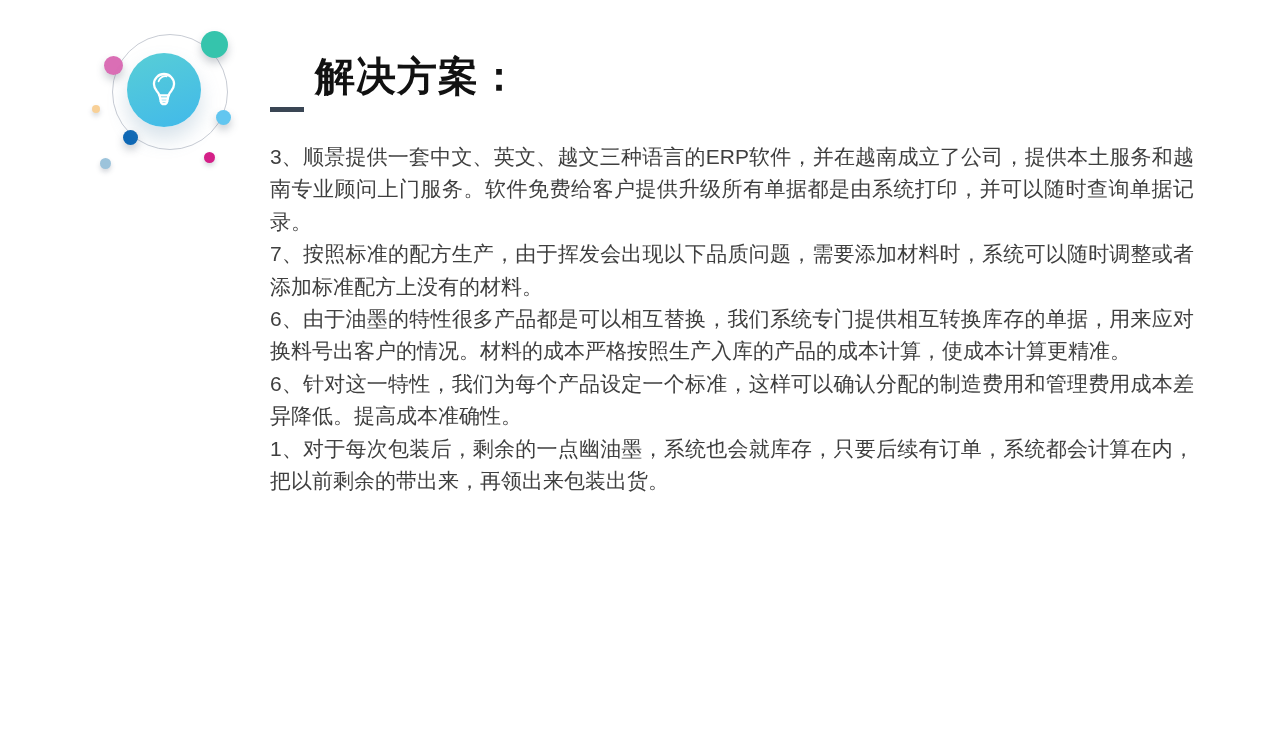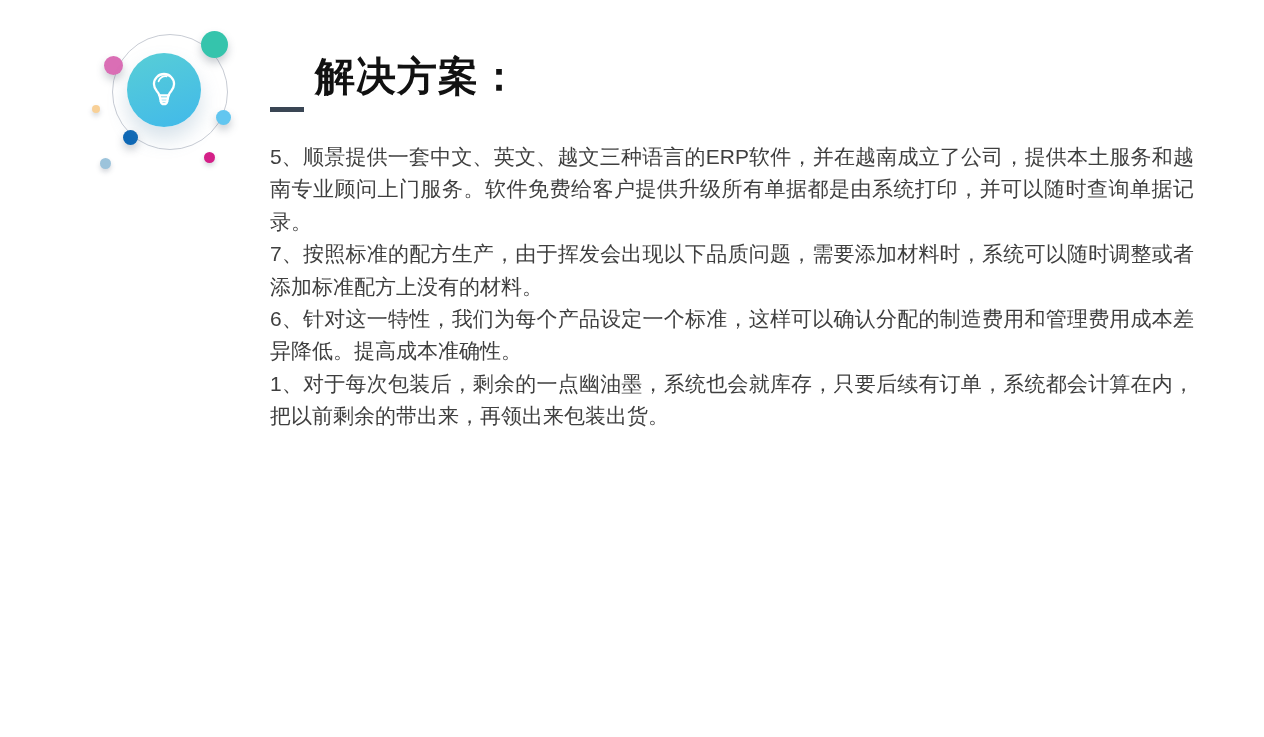--- a/index.html
+++ b/index.html
@@ -116,17 +116,18 @@
         <path d="M17.8 16.4 a8.2 8.2 0 0 1 9.2 -5.8" stroke-width="2"></path>
       </svg>
     </span>
   </div>
 </div>
 
 <h1 class="page-title" style="color: rgb(17, 17, 17);">解决方案：</h1>
 <div class="title-underline" style="background: rgb(58, 70, 84);"></div>
 
 <div class="content" style="color: rgb(63, 63, 63);">
-  <p>5、顺景提供一套中文、英文、越文三种语言的ERP软件，并在越南成立了公司，提供本土服务和越南专业顾问上门服务。软件免费给客户提供升级所有单据都是由系统打印，并可以随时查询单据记录。</p>
+  <p>3、顺景提供一套中文、英文、越文三种语言的ERP软件，并在越南成立了公司，提供本土服务和越南专业顾问上门服务。软件免费给客户提供升级所有单据都是由系统打印，并可以随时查询单据记录。</p>
   <p>7、按照标准的配方生产，由于挥发会出现以下品质问题，需要添加材料时，系统可以随时调整或者添加标准配方上没有的材料。</p>
+  <p>6、由于油墨的特性很多产品都是可以相互替换，我们系统专门提供相互转换库存的单据，用来应对换料号出客户的情况。材料的成本严格按照生产入库的产品的成本计算，使成本计算更精准。</p>
   <p>6、针对这一特性，我们为每个产品设定一个标准，这样可以确认分配的制造费用和管理费用成本差异降低。提高成本准确性。</p>
   <p>1、对于每次包装后，剩余的一点幽油墨，系统也会就库存，只要后续有订单，系统都会计算在内，把以前剩余的带出来，再领出来包装出货。</p>
 </div>
 
 </body></html>

